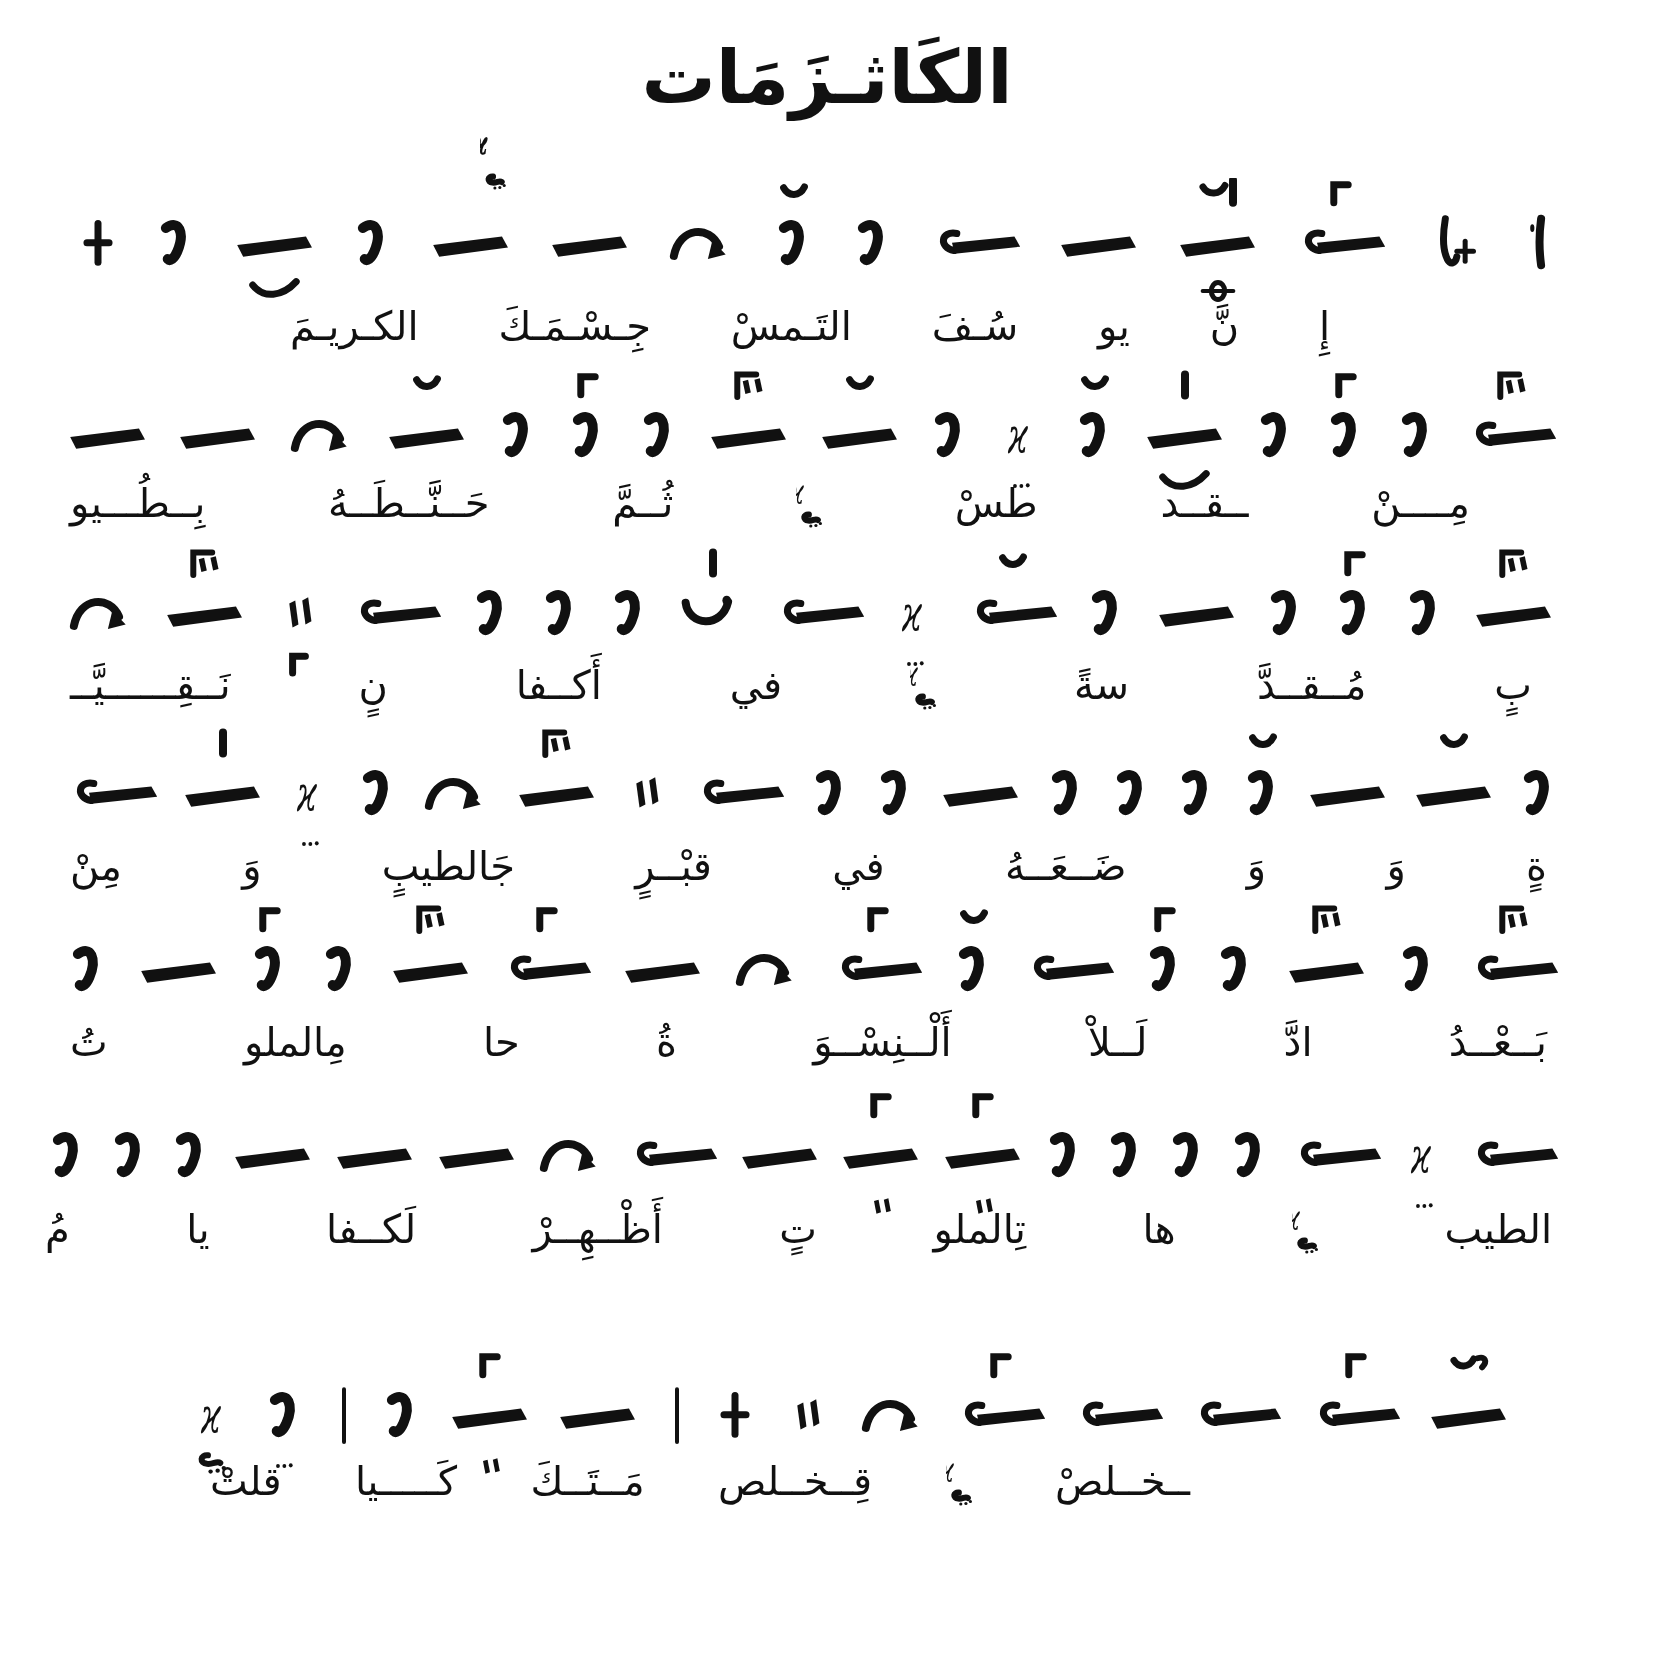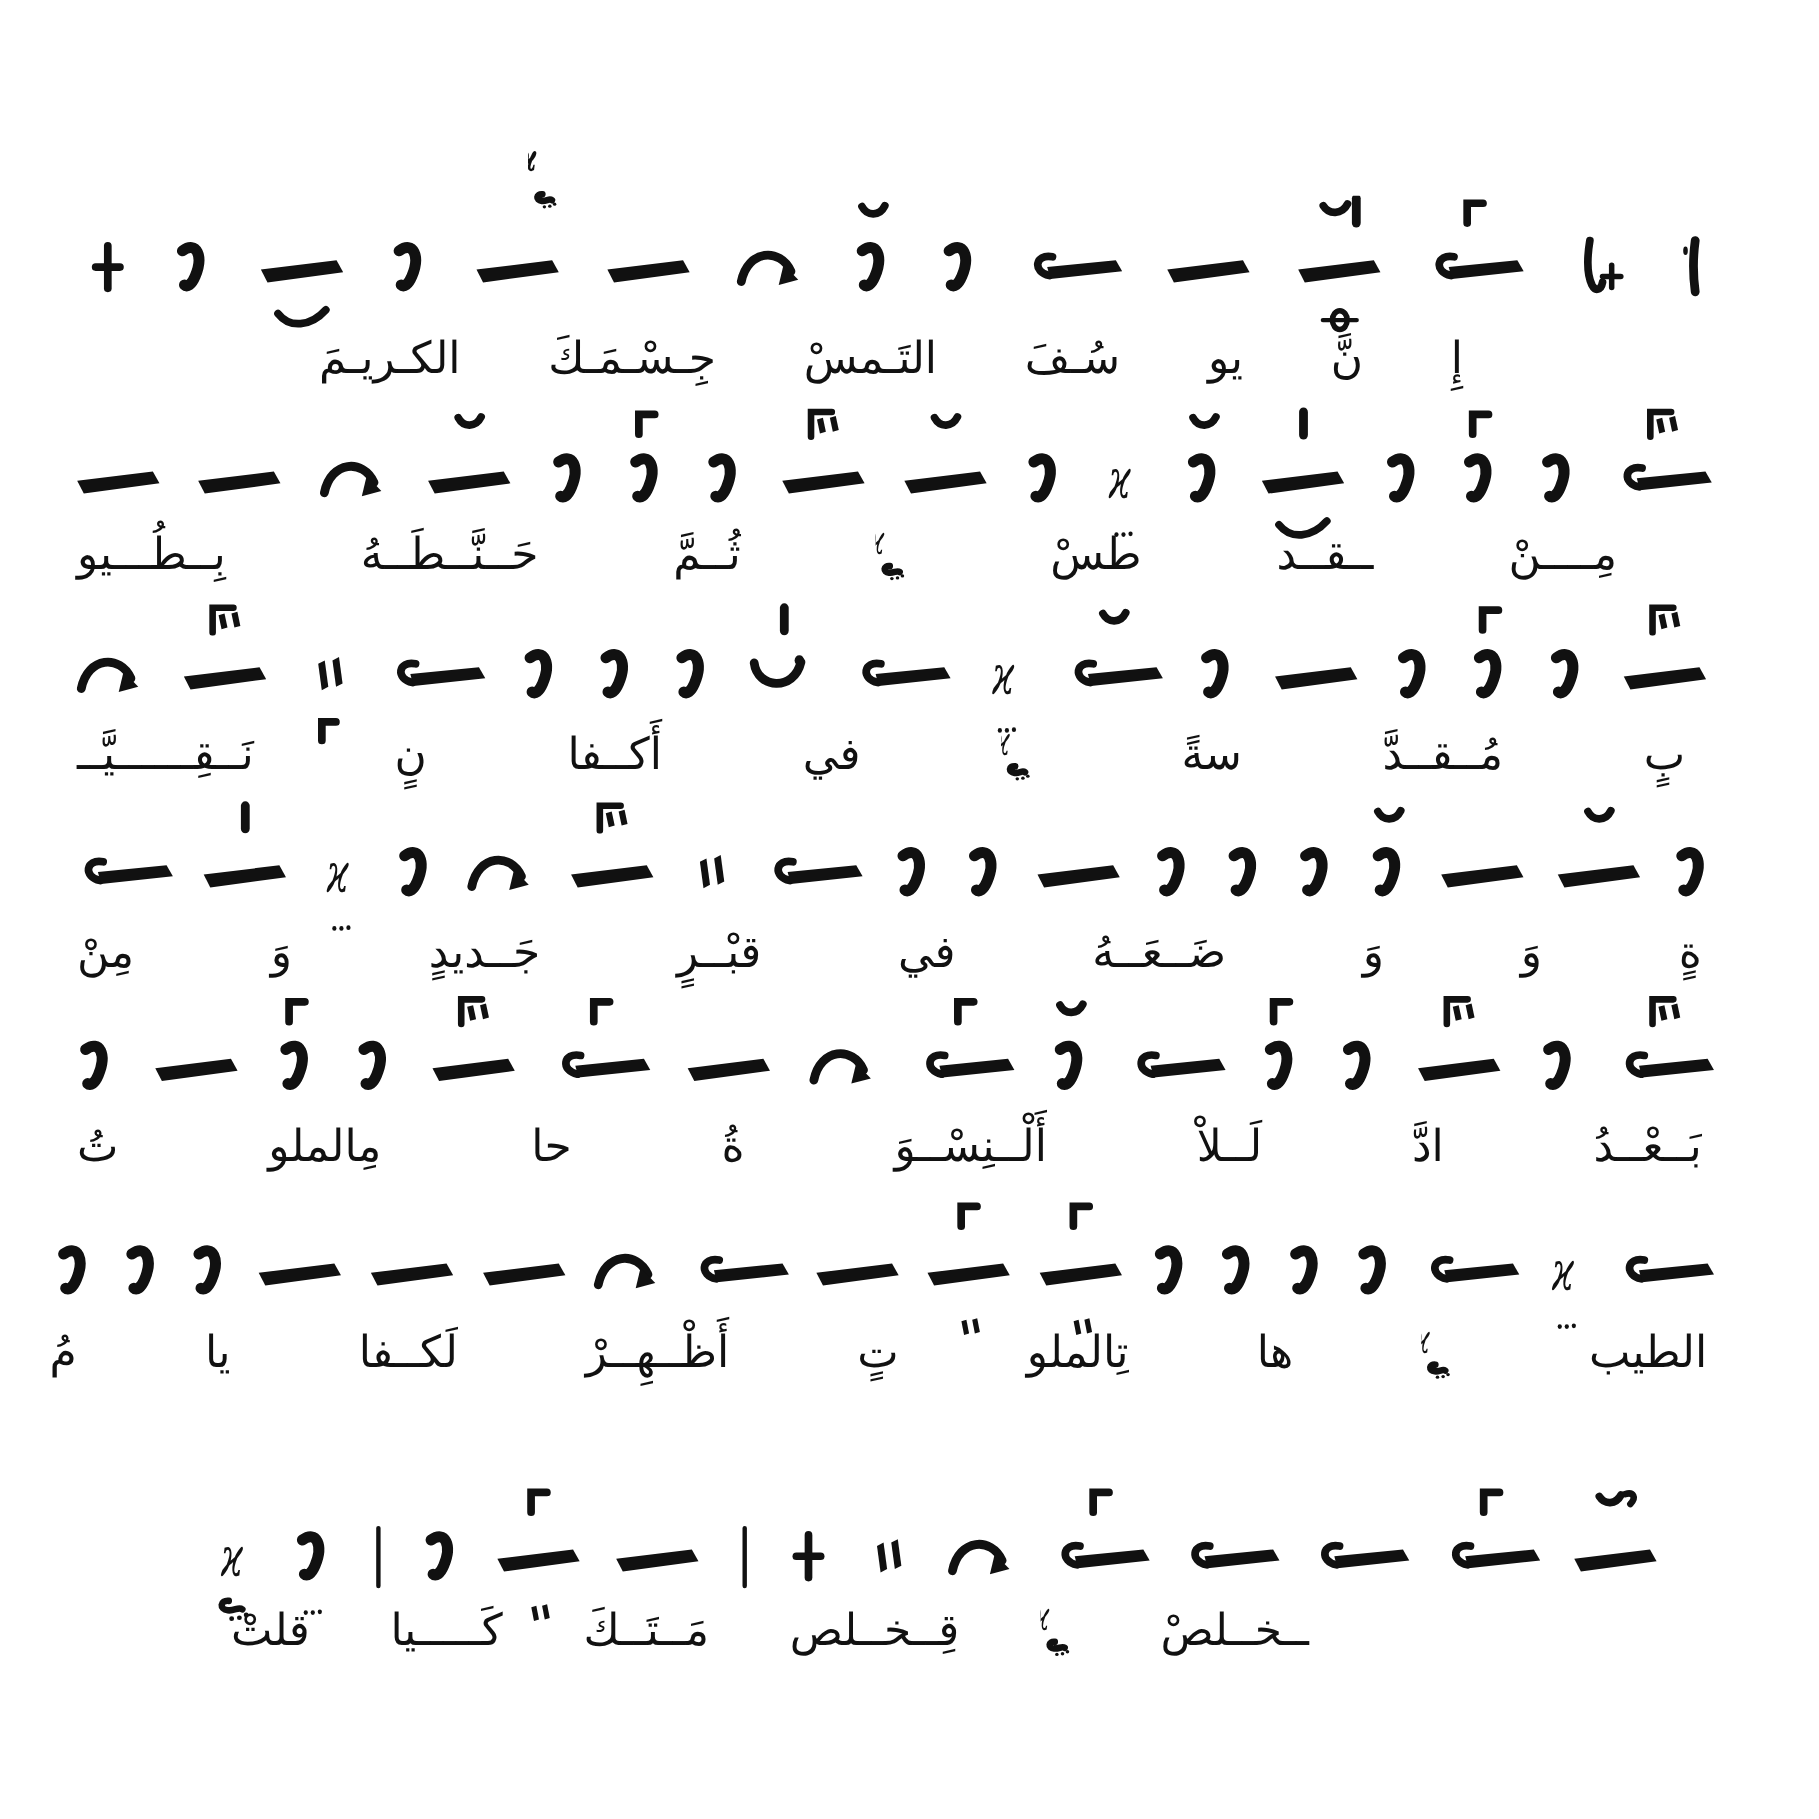--- a/index.html
+++ b/index.html
@@ -20,20 +20,21 @@
             direction:rtl;font-size:40px;line-height:60px;white-space:nowrap;}
   .syll{display:inline-block;}
   .mart-inline{position:relative;display:inline-flex;align-items:center;justify-content:center;
                height:44px;top:-4px;}
   .mart-inline .nm-under{bottom:-20px;}
 </style>
 </head>
 <body>
 
 <div class="page">
+  <div class="title">الكَاثـزَمَات</div>
   <div class="subtitle">
     <span id="subtitle-mart" class="mart-inline">
         <span class="neume">
           <svg width="35" height="43" viewBox="0 0 100 80" preserveAspectRatio="none">
             <text x="22" y="64" font-size="64" font-style="italic" fill="#111111" font-family="DejaVu Serif, serif">ϰ</text>
           </svg>
           <span class="nm-under">
             <svg width="31" height="24" viewBox="0 0 100 80" preserveAspectRatio="none">
               <path d="M34 22 C16 20 14 40 32 42 C46 44 54 34 62 40" fill="none" stroke="#111111" stroke-width="6" stroke-linecap="round" vector-effect="non-scaling-stroke"></path>
               <circle cx="40" cy="60" r="5" fill="#111111"></circle>
@@ -621,21 +622,21 @@
             </svg>
           </span>
         </div>
         <div class="lyricrow" style="top: 836px; left: 70px; width: 1477px;">
           <span class="syll">ةٍ</span>
           <span class="syll">وَ</span>
           <span class="syll">وَ</span>
           <span class="syll">ضَــعَــهُ</span>
           <span class="syll">في</span>
           <span class="syll">قبْــرٍ</span>
-          <span class="syll">جَــديدٍ</span>
+          <span class="syll">جَالطيبٍ</span>
           <span class="syll">وَ</span>
           <span class="syll">مِنْ</span>
         </div>
       </div>
       <div>
         <div class="neumerow" style="top: 932px; left: 65px; width: 1497px;">
           <span class="neume">
             <svg width="46" height="62" viewBox="0 0 100 80" preserveAspectRatio="none">
               <path d="M28 22 C56 10 70 28 53 52 C46 62 37 65 32 62" fill="none" stroke="#111111" stroke-width="10" stroke-linecap="round" vector-effect="non-scaling-stroke"></path>
             </svg>

